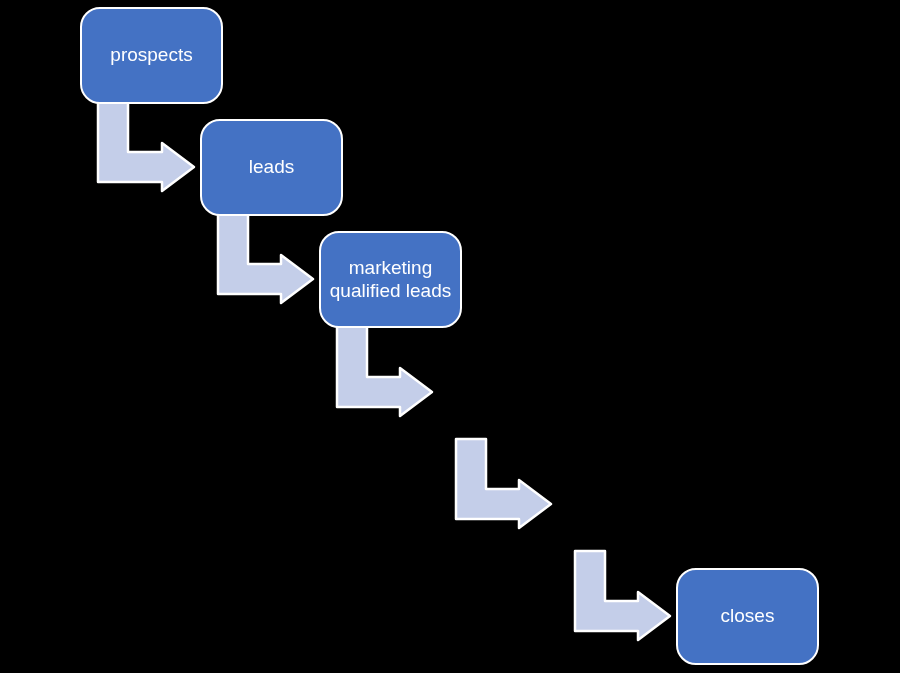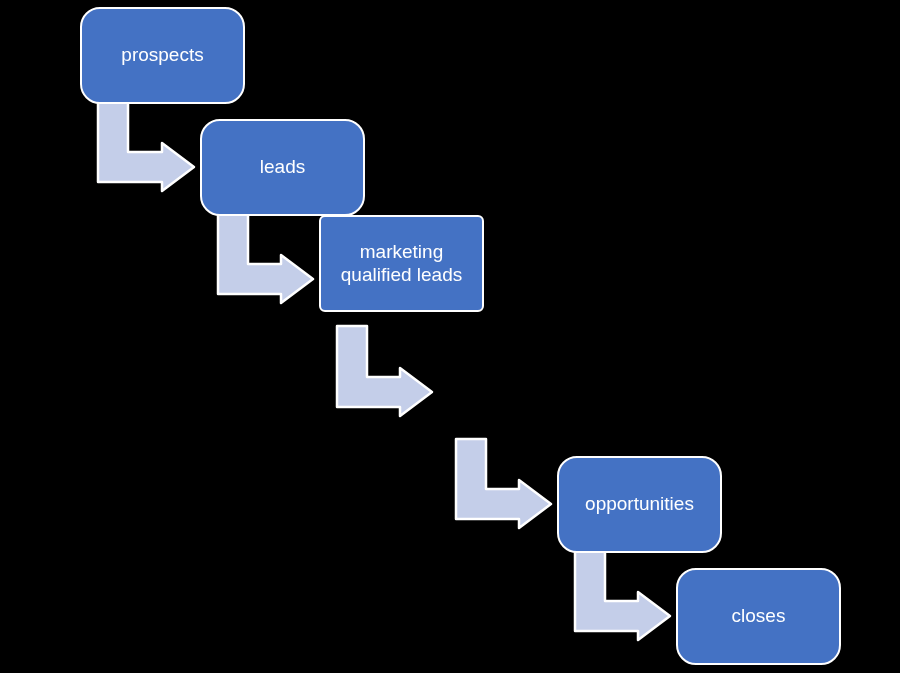--- a/index.html
+++ b/index.html
@@ -22,38 +22,38 @@
     height: 673px;
   }
   .arrows-layer polygon {
     fill: var(--arrow-fill, #C4CEE9);
     stroke: var(--arrow-border, #FFFFFF);
     stroke-width: 2.5;
     stroke-linejoin: round;
   }
   .node {
     position: absolute;
-    width: 165px;
+    width: 143px;
     height: 97px;
     box-sizing: border-box;
     background: var(--node-fill, #4472C4);
     border: 2.5px solid var(--node-border, #FFFFFF);
     border-radius: 20px;
     display: flex;
     align-items: center;
     justify-content: center;
     text-align: center;
     color: var(--node-text, #FFFFFF);
     font-size: 19px;
     line-height: 1.2;
     padding: 2px 6px;
   }
   .n1 { left: 80px;  top: 7px;   }
   .n2 { left: 200px; top: 119px; align-items: center; }
-  .n3 { left: 319px; top: 215px; border-radius: 6px; }
+  .n3 { left: 319px; top: 231px; }
   .n4 { left: 438px; top: 344px; }
   .n5 { left: 557px; top: 456px; }
   .n6 { left: 676px; top: 568px; }
 </style>
 </head>
 <body>
 
 <div class="canvas">
 
   <svg class="arrows-layer" viewBox="0 0 900 673" xmlns="http://www.w3.org/2000/svg">
@@ -66,20 +66,17 @@
 
   <div class="node n1">
     <span>prospects</span>
   </div>
   <div class="node n2">
     <span>leads</span>
   </div>
   <div class="node n3">
     <span>marketing qualified leads</span>
   </div>
-  <div class="node n5">
-    <span>opportunities</span>
-  </div>
   <div class="node n6">
     <span>closes</span>
   </div>
 
 </div>
 
 </body></html>

